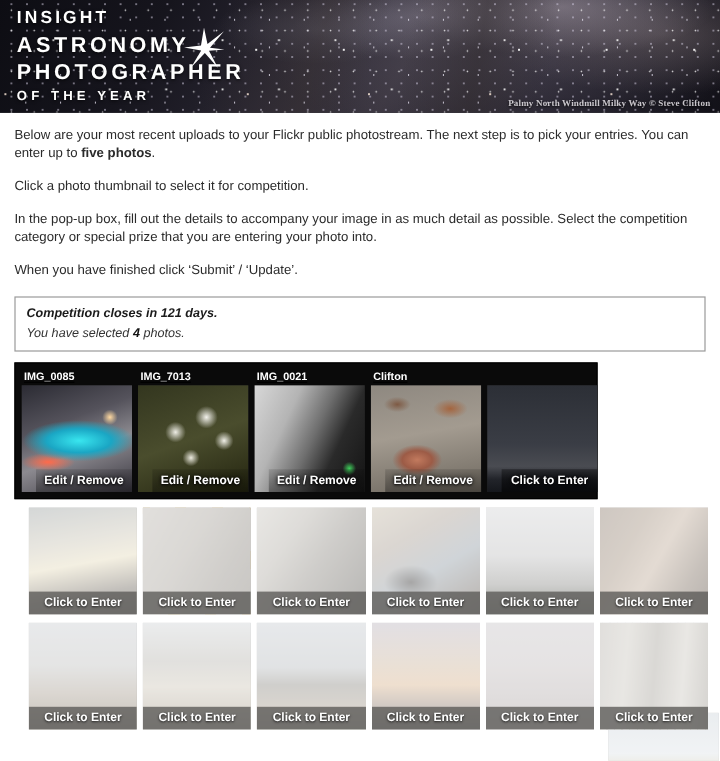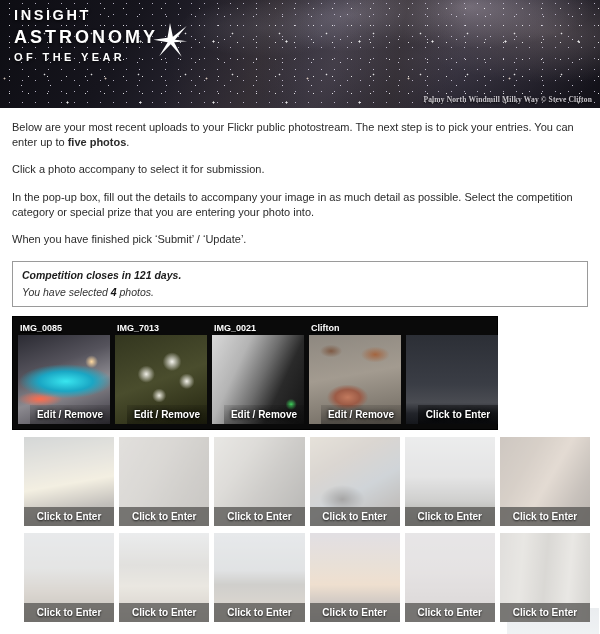--- a/index.html
+++ b/index.html
@@ -6,21 +6,21 @@
   html, body {
     width: 600px; height: 634px;
     background: #ffffff;
     font-family: "Liberation Sans", sans-serif;
     overflow: hidden;
   }
 
   
   .banner {
     position: relative;
-    width: 600px; height: 108px;
+    width: 600px; height: 94px;
     overflow: hidden;
     background: #0c0c12;
   }
   .sky {
     position: absolute; inset: 0;
     background:
       radial-gradient(ellipse 180px 60px at 78% 6%, rgba(168,158,170,0.55), rgba(168,158,170,0) 70%),
       radial-gradient(ellipse 150px 52px at 58% 14%, rgba(152,146,162,0.42), rgba(152,146,162,0) 70%),
       radial-gradient(ellipse 200px 70px at 92% 30%, rgba(140,126,128,0.40), rgba(140,126,128,0) 72%),
       radial-gradient(ellipse 120px 40px at 44% 26%, rgba(120,118,134,0.35), rgba(120,118,134,0) 72%),
@@ -236,38 +236,39 @@
 
 <div class="banner">
   <div class="sky"></div>
   <div class="dust"></div>
   <div class="stars"></div>
   <div class="stars2"></div>
 
   <div class="logo">
     <div class="l1">INSIGHT</div>
     <div class="l2">ASTRONOMY</div>
+    <div class="l3">PHOTOGRAPHER</div>
     <div class="l4">OF THE YEAR</div>
   </div>
 
   <svg class="star-mark" viewBox="0 0 40 40">
     <path d="M20 1 L23.2 16.3 L38.5 4.5 L25.6 19.8 L39 21.5 L24.6 22.6 L33 38.5 L20.8 24.6 L8 38 L17.4 22.4 L1.5 19.6 L17.2 17.6 Z" fill="#ffffff"></path>
   </svg>
 
   <div class="credit">Palmy North Windmill Milky Way © Steve Clifton</div>
 </div>
 
 <div class="content">
 
 
   <p class="intro"><span>Below are your most recent uploads to your Flickr public photostream. The next step is to pick your entries. You can enter up to </span><b>five photos</b><span>.</span></p>
 
-  <p class="intro">Click a photo accompany to select it for submission.</p>
+  <p class="intro">Click a photo thumbnail to select it for competition.</p>
   <p class="intro">In the pop-up box, fill out the details to accompany your image in as much detail as possible. Select the competition category or special prize that you are entering your photo into.</p>
-  <p class="intro">When you have finished pick ‘Submit’ / ‘Update’.</p>
+  <p class="intro">When you have finished click ‘Submit’ / ‘Update’.</p>
 
   <div class="notice">
     <div class="line1">Competition closes in 121 days.</div>
     <div class="line2"><span>You have selected </span><b>4</b><span> photos.</span></div>
   </div>
 
   <div class="panel-wrap">
     <div class="selected-panel" id="selected-panel">
         <div class="sel-cell">
           <div class="sel-title">IMG_0085</div>

